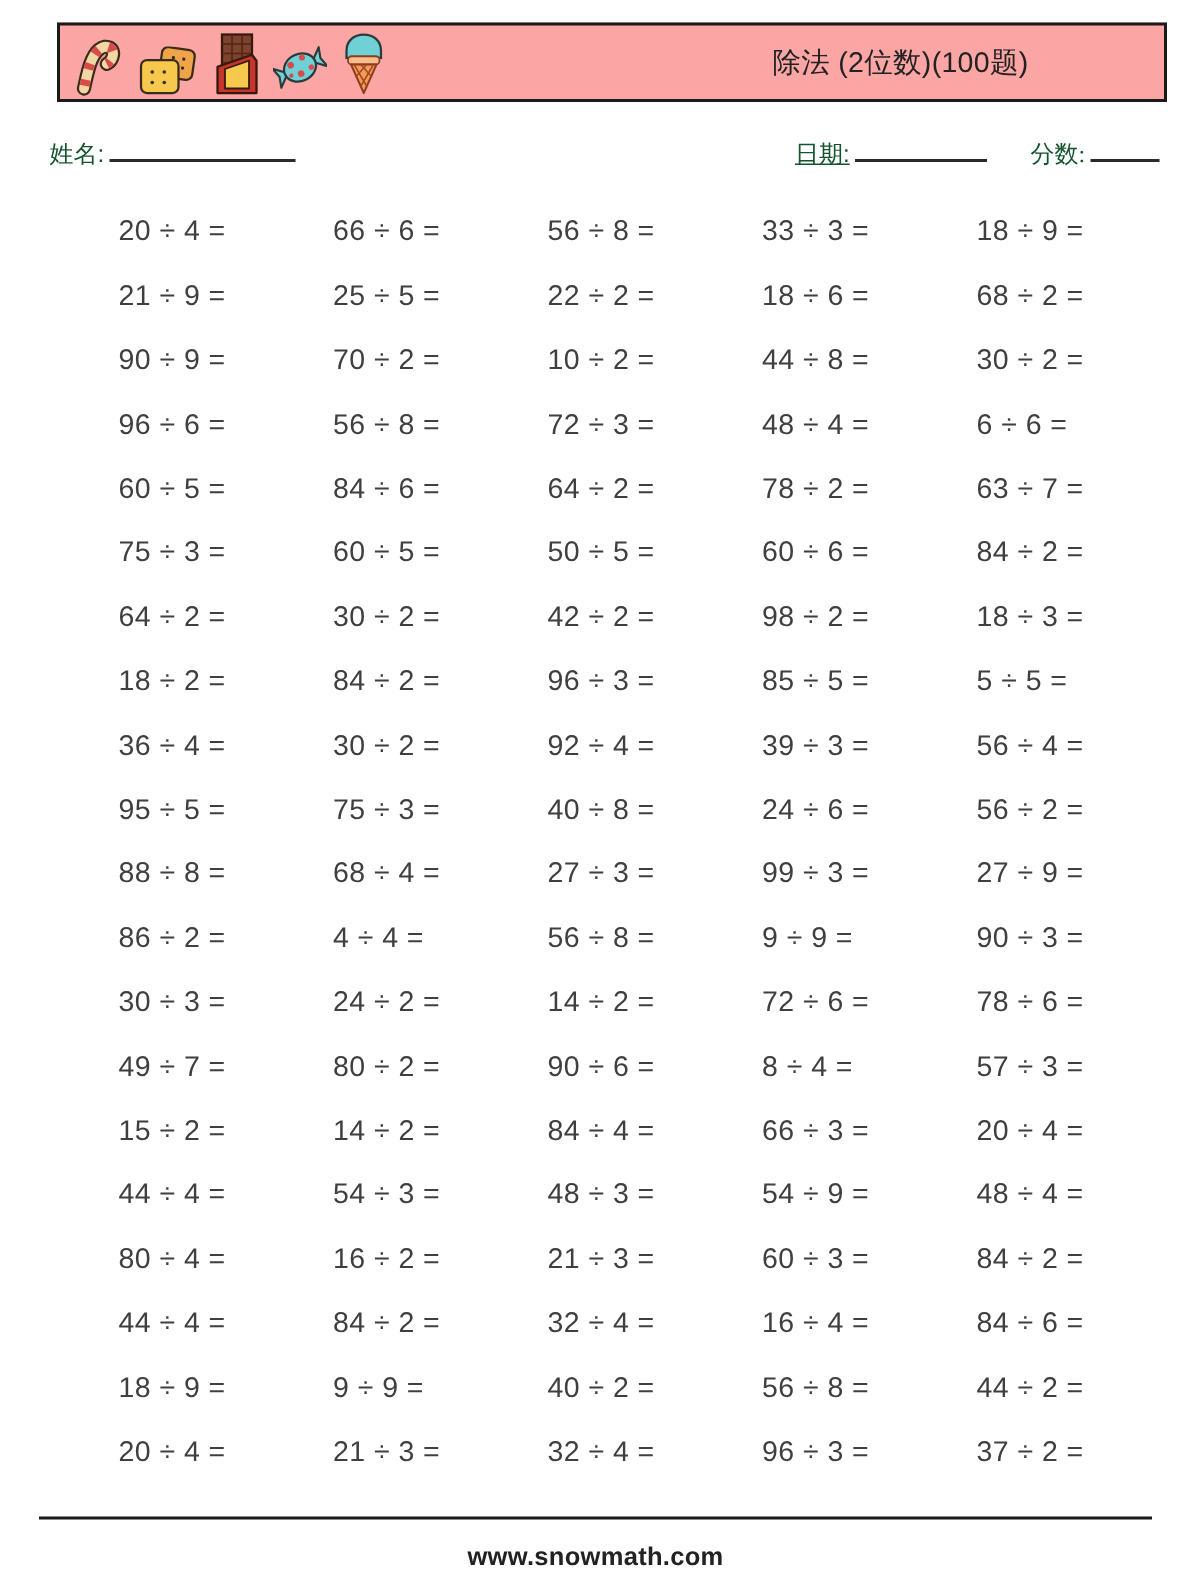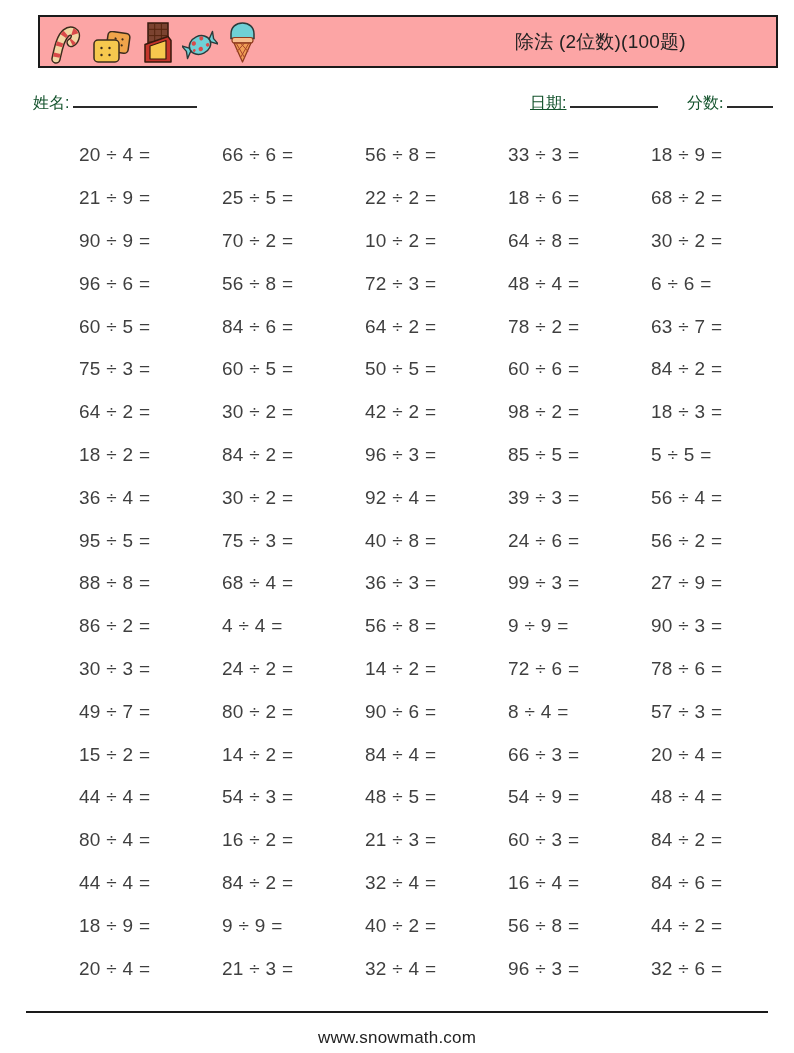--- a/index.html
+++ b/index.html
@@ -80,21 +80,21 @@
     left: 26px; top: 1011px;
     width: 742px; height: 0;
     border-top: 2px solid #1a1a1a;
   }
   .footer-text {
     position: absolute;
     left: 0; top: 1028px;
     width: 794px;
     text-align: center;
     font-size: 17px;
-    font-weight: 400;
+    font-weight: 700;
     color: #222222;
     letter-spacing: 0.2px;
   }
 </style>
 </head>
 <body>
 
 <div>
 
   <div class="header-box">
@@ -180,21 +180,21 @@
       <div class="problem">33 ÷ 3 =</div>
       <div class="problem">18 ÷ 9 =</div>
       <div class="problem">21 ÷ 9 =</div>
       <div class="problem">25 ÷ 5 =</div>
       <div class="problem">22 ÷ 2 =</div>
       <div class="problem">18 ÷ 6 =</div>
       <div class="problem">68 ÷ 2 =</div>
       <div class="problem">90 ÷ 9 =</div>
       <div class="problem">70 ÷ 2 =</div>
       <div class="problem">10 ÷ 2 =</div>
-      <div class="problem">64 ÷ 8 =</div>
+      <div class="problem">44 ÷ 8 =</div>
       <div class="problem">30 ÷ 2 =</div>
       <div class="problem">96 ÷ 6 =</div>
       <div class="problem">56 ÷ 8 =</div>
       <div class="problem">72 ÷ 3 =</div>
       <div class="problem">48 ÷ 4 =</div>
       <div class="problem">6 ÷ 6 =</div>
       <div class="problem">60 ÷ 5 =</div>
       <div class="problem">84 ÷ 6 =</div>
       <div class="problem">64 ÷ 2 =</div>
       <div class="problem">78 ÷ 2 =</div>
@@ -219,21 +219,21 @@
       <div class="problem">92 ÷ 4 =</div>
       <div class="problem">39 ÷ 3 =</div>
       <div class="problem">56 ÷ 4 =</div>
       <div class="problem">95 ÷ 5 =</div>
       <div class="problem">75 ÷ 3 =</div>
       <div class="problem">40 ÷ 8 =</div>
       <div class="problem">24 ÷ 6 =</div>
       <div class="problem">56 ÷ 2 =</div>
       <div class="problem">88 ÷ 8 =</div>
       <div class="problem">68 ÷ 4 =</div>
-      <div class="problem">36 ÷ 3 =</div>
+      <div class="problem">27 ÷ 3 =</div>
       <div class="problem">99 ÷ 3 =</div>
       <div class="problem">27 ÷ 9 =</div>
       <div class="problem">86 ÷ 2 =</div>
       <div class="problem">4 ÷ 4 =</div>
       <div class="problem">56 ÷ 8 =</div>
       <div class="problem">9 ÷ 9 =</div>
       <div class="problem">90 ÷ 3 =</div>
       <div class="problem">30 ÷ 3 =</div>
       <div class="problem">24 ÷ 2 =</div>
       <div class="problem">14 ÷ 2 =</div>
@@ -244,21 +244,21 @@
       <div class="problem">90 ÷ 6 =</div>
       <div class="problem">8 ÷ 4 =</div>
       <div class="problem">57 ÷ 3 =</div>
       <div class="problem">15 ÷ 2 =</div>
       <div class="problem">14 ÷ 2 =</div>
       <div class="problem">84 ÷ 4 =</div>
       <div class="problem">66 ÷ 3 =</div>
       <div class="problem">20 ÷ 4 =</div>
       <div class="problem">44 ÷ 4 =</div>
       <div class="problem">54 ÷ 3 =</div>
-      <div class="problem">48 ÷ 5 =</div>
+      <div class="problem">48 ÷ 3 =</div>
       <div class="problem">54 ÷ 9 =</div>
       <div class="problem">48 ÷ 4 =</div>
       <div class="problem">80 ÷ 4 =</div>
       <div class="problem">16 ÷ 2 =</div>
       <div class="problem">21 ÷ 3 =</div>
       <div class="problem">60 ÷ 3 =</div>
       <div class="problem">84 ÷ 2 =</div>
       <div class="problem">44 ÷ 4 =</div>
       <div class="problem">84 ÷ 2 =</div>
       <div class="problem">32 ÷ 4 =</div>
@@ -266,19 +266,19 @@
       <div class="problem">84 ÷ 6 =</div>
       <div class="problem">18 ÷ 9 =</div>
       <div class="problem">9 ÷ 9 =</div>
       <div class="problem">40 ÷ 2 =</div>
       <div class="problem">56 ÷ 8 =</div>
       <div class="problem">44 ÷ 2 =</div>
       <div class="problem">20 ÷ 4 =</div>
       <div class="problem">21 ÷ 3 =</div>
       <div class="problem">32 ÷ 4 =</div>
       <div class="problem">96 ÷ 3 =</div>
-      <div class="problem">32 ÷ 6 =</div>
+      <div class="problem">37 ÷ 2 =</div>
     </div>
 
   <div class="footer-line"></div>
   <div class="footer-text">www.snowmath.com</div>
 
 </div>
 
 </body></html>

